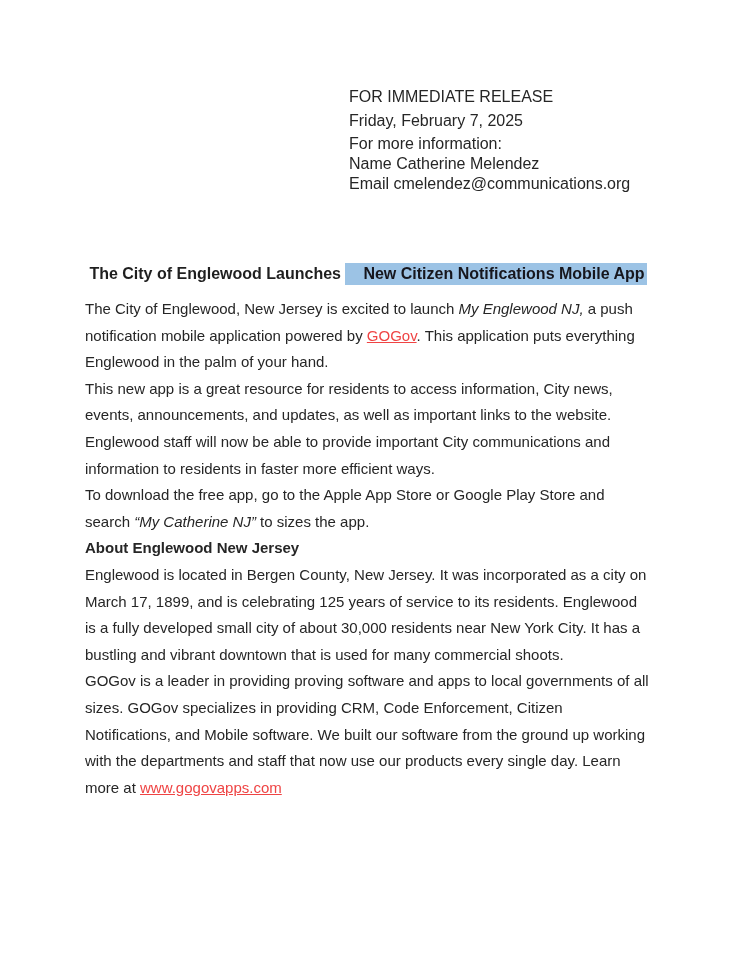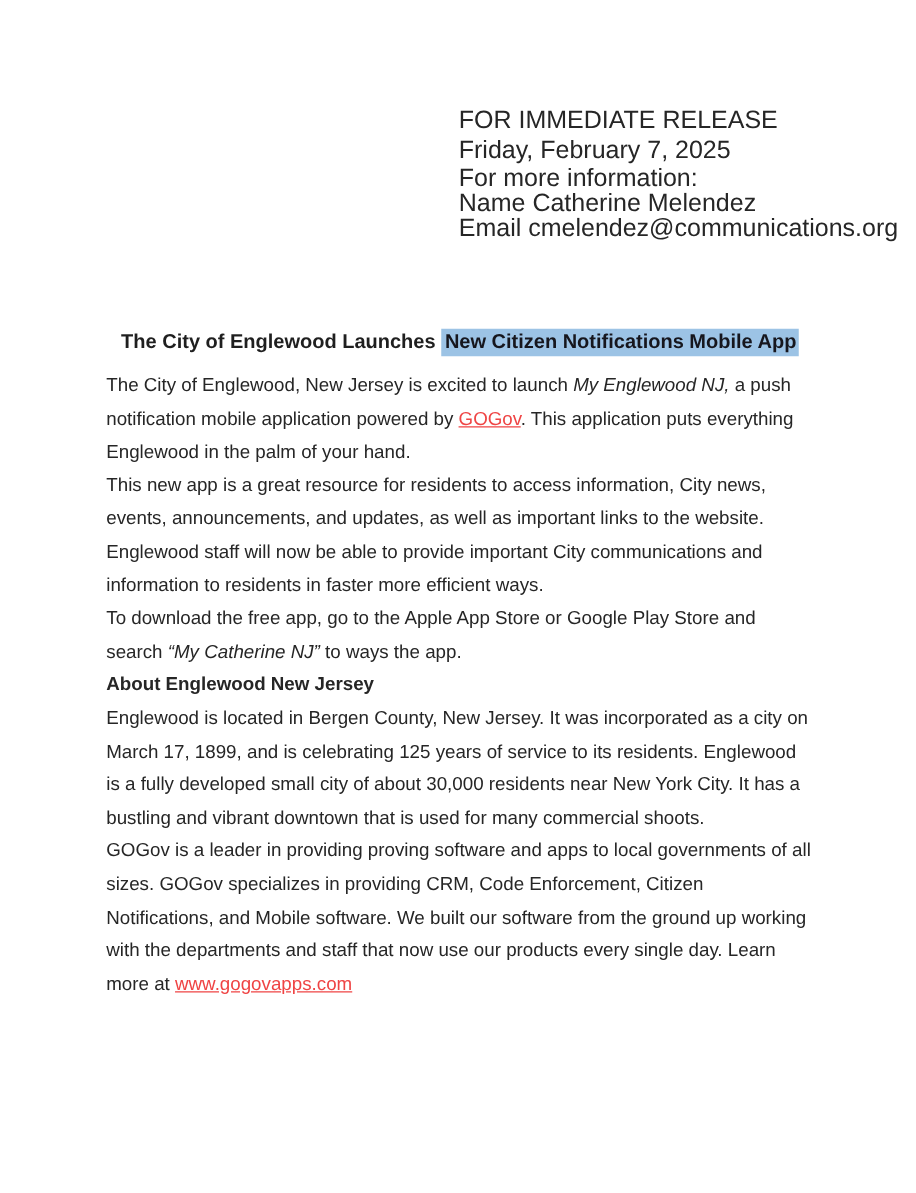--- a/index.html
+++ b/index.html
@@ -14,23 +14,23 @@
     -webkit-font-smoothing: antialiased;
   }
   .page {
     position: absolute;
     inset: 0;
     background: #ffffff;
   }
   
   .header-block {
     position: absolute;
-    left: 367px;
+    left: 349px;
     top: 87px;
-    font-size: 20px;
+    font-size: 16px;
     line-height: 19.7px;
     white-space: nowrap;
   }
   .header-block .gap { margin-top: 4px; }
 
   
   .content {
     position: absolute;
     left: 85px;
     top: 261px;
@@ -40,21 +40,21 @@
     font-size: 16px;
     font-weight: 700;
     text-align: center;
     line-height: 26px;
     margin-bottom: 9px;
     color: #1f1f1f;
   }
   .title .hl {
     background-color: #9CC3E5;
     color: #16161d;
-    padding: 2px 2px 3px 3px;
+    padding: 2px 2px 3px 18px;
   }
   .body-text p {
     font-size: 15px;
     line-height: 26.6px;
     margin: 0;
   }
   .body-text p.bold { font-weight: 700; }
   em { font-style: italic; }
   a.link {
     color: #ef4444;
@@ -78,21 +78,21 @@
   <div class="content">
 
     <h1 class="title"><span>The City of Englewood Launches </span><mark class="hl">New Citizen Notifications Mobile App</mark></h1>
 
     <div class="body-text">
 
       <p><span>The City of Englewood, New Jersey is excited to launch </span><em>My Englewood NJ,</em><span> a push notification mobile application powered by </span><a class="link">GOGov</a><span>. This application puts everything Englewood in the palm of your hand.</span></p>
 
       <p>This new app is a great resource for residents to access information, City news, events, announcements, and updates, as well as important links to the website. Englewood staff will now be able to provide important City communications and information to residents in faster more efficient ways.</p>
 
-      <p><span>To download the free app, go to the Apple App Store or Google Play Store and search </span><em>“My Catherine NJ”</em><span> to ways the app.</span></p>
+      <p><span>To download the free app, go to the Apple App Store or Google Play Store and search </span><em>“My Catherine NJ”</em><span> to sizes the app.</span></p>
 
       <p class="bold">About Englewood New Jersey</p>
 
       <p>Englewood is located in Bergen County, New Jersey. It was incorporated as a city on March 17, 1899, and is celebrating 125 years of service to its residents. Englewood is a fully developed small city of about 30,000 residents near New York City. It has a bustling and vibrant downtown that is used for many commercial shoots.</p>
 
 
       <p><span>GOGov is a leader in providing proving software and apps to local governments of all sizes. GOGov specializes in providing CRM, Code Enforcement, Citizen Notifications, and Mobile software. We built our software from the ground up working with the departments and staff that now use our products every single day. Learn more at </span><a class="link">www.gogovapps.com</a></p>
 
     </div>
   </div>

